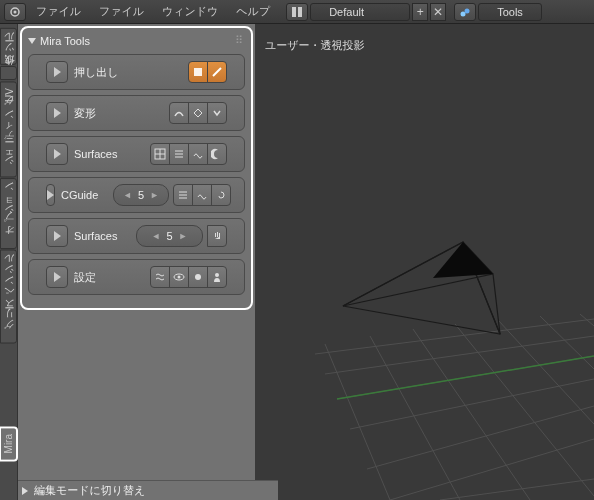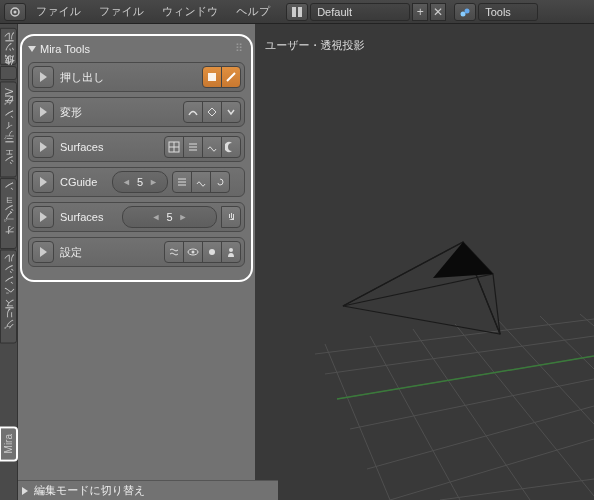--- a/index.html
+++ b/index.html
@@ -1,34 +1,34 @@
 <!DOCTYPE html>
 <html><head>
 <meta charset="utf-8">
 <style>
 *{box-sizing:border-box;margin:0;padding:0;font-family:sans-serif;font-size:11px;user-select:none}
 body{width:594px;height:500px;background:#393939;overflow:hidden}
 .topbar{height:24px;background:linear-gradient(#484848,#3a3a3a);border-bottom:1px solid #222;display:flex;align-items:center;padding:0 4px;gap:2px}
 .icon-btn{width:22px;height:18px;background:linear-gradient(#5a5a5a,#4a4a4a);border:1px solid #2a2a2a;border-radius:3px;display:flex;align-items:center;justify-content:center;cursor:pointer}
 .menu-item{color:#ccc;padding:0 8px;cursor:pointer}
-.layout-field{height:18px;background:linear-gradient(#454545,#3a3a3a);border:1px solid #2a2a2a;border-radius:3px;display:flex;align-items:center;padding:0 6px;color:#ddd;min-width:100px}
+.layout-field{height:18px;background:linear-gradient(#454545,#3a3a3a);border:1px solid #2a2a2a;border-radius:3px;display:flex;align-items:center;padding:0 18px;color:#ddd;min-width:100px}
 .plus-x{width:16px;height:18px;background:linear-gradient(#5a5a5a,#4a4a4a);border:1px solid #2a2a2a;display:flex;align-items:center;justify-content:center;color:#ccc;font-size:12px;cursor:pointer}
 .plus-x:first-of-type{border-radius:3px 0 0 3px}
 .plus-x:last-of-type{border-radius:0 3px 3px 0;margin-left:-1px}
 .main{display:flex;height:476px}
 .tabs-col{width:18px;background:#4a4a4a;border-right:1px solid #333;display:flex;flex-direction:column;gap:1px;padding-top:4px}
 .vtab{writing-mode:vertical-rl;transform:rotate(180deg);background:#525252;border:1px solid #333;border-radius:3px 0 0 3px;padding:6px 2px;color:#ccc;font-size:10px;cursor:pointer;text-align:center}
 .vtab.active{background:#727272;outline:2px solid #fff;outline-offset:-1px}
 .panel-col{width:237px;background:#727272;display:flex;flex-direction:column}
 .panel-header{display:flex;align-items:center;padding:2px 4px;color:#eee;cursor:pointer}
 .tri{width:0;height:0;border-left:4px solid transparent;border-right:4px solid transparent;border-top:6px solid #ddd;margin-right:4px}
 .tri.right{border-top:4px solid transparent;border-bottom:4px solid transparent;border-left:6px solid #ddd;border-right:none;margin-right:6px}
 .grip{margin-left:auto;color:#999;letter-spacing:2px}
-.mira-box{outline:2px solid #fff;border-radius:12px;padding:4px 2px 8px;margin:12px 4px}
-.tool-row{display:flex;align-items:center;background:linear-gradient(#717171,#676767);border:1px solid #4a4a4a;border-radius:6px;margin:5px 4px;padding:3px;gap:4px;height:30px}
+.mira-box{outline:2px solid #fff;border-radius:6px;padding:4px 2px 8px;margin:4px 4px}
+.tool-row{display:flex;align-items:center;background:linear-gradient(#717171,#676767);border:1px solid #4a4a4a;border-radius:6px;margin:5px 4px;padding:17px;gap:4px;height:30px}
 .play-btn{width:22px;height:22px;background:linear-gradient(#7a7a7a,#6a6a6a);border:1px solid #444;border-radius:4px;display:flex;align-items:center;justify-content:center;cursor:pointer}
 .play-tri{width:0;height:0;border-top:5px solid transparent;border-bottom:5px solid transparent;border-left:7px solid #ccc}
 .tool-label{color:#eee;flex:1;padding-left:2px}
 .icon-group{display:flex;gap:0}
 .mini-btn{width:20px;height:22px;background:linear-gradient(#7a7a7a,#6a6a6a);border:1px solid #444;display:flex;align-items:center;justify-content:center;cursor:pointer;margin-left:-1px}
 .mini-btn:first-child{border-radius:4px 0 0 4px;margin-left:0}
 .mini-btn:last-child{border-radius:0 4px 4px 0}
 .mini-btn.orange{background:linear-gradient(#e09040,#c87830)}
 .spinner{display:flex;align-items:center;background:linear-gradient(#6a6a6a,#5e5e5e);border:1px solid #444;border-radius:10px;height:22px;padding:0 8px;color:#eee;min-width:56px;justify-content:center;gap:6px}
 .spinner .arr{color:#aaa;font-size:9px;cursor:pointer}

